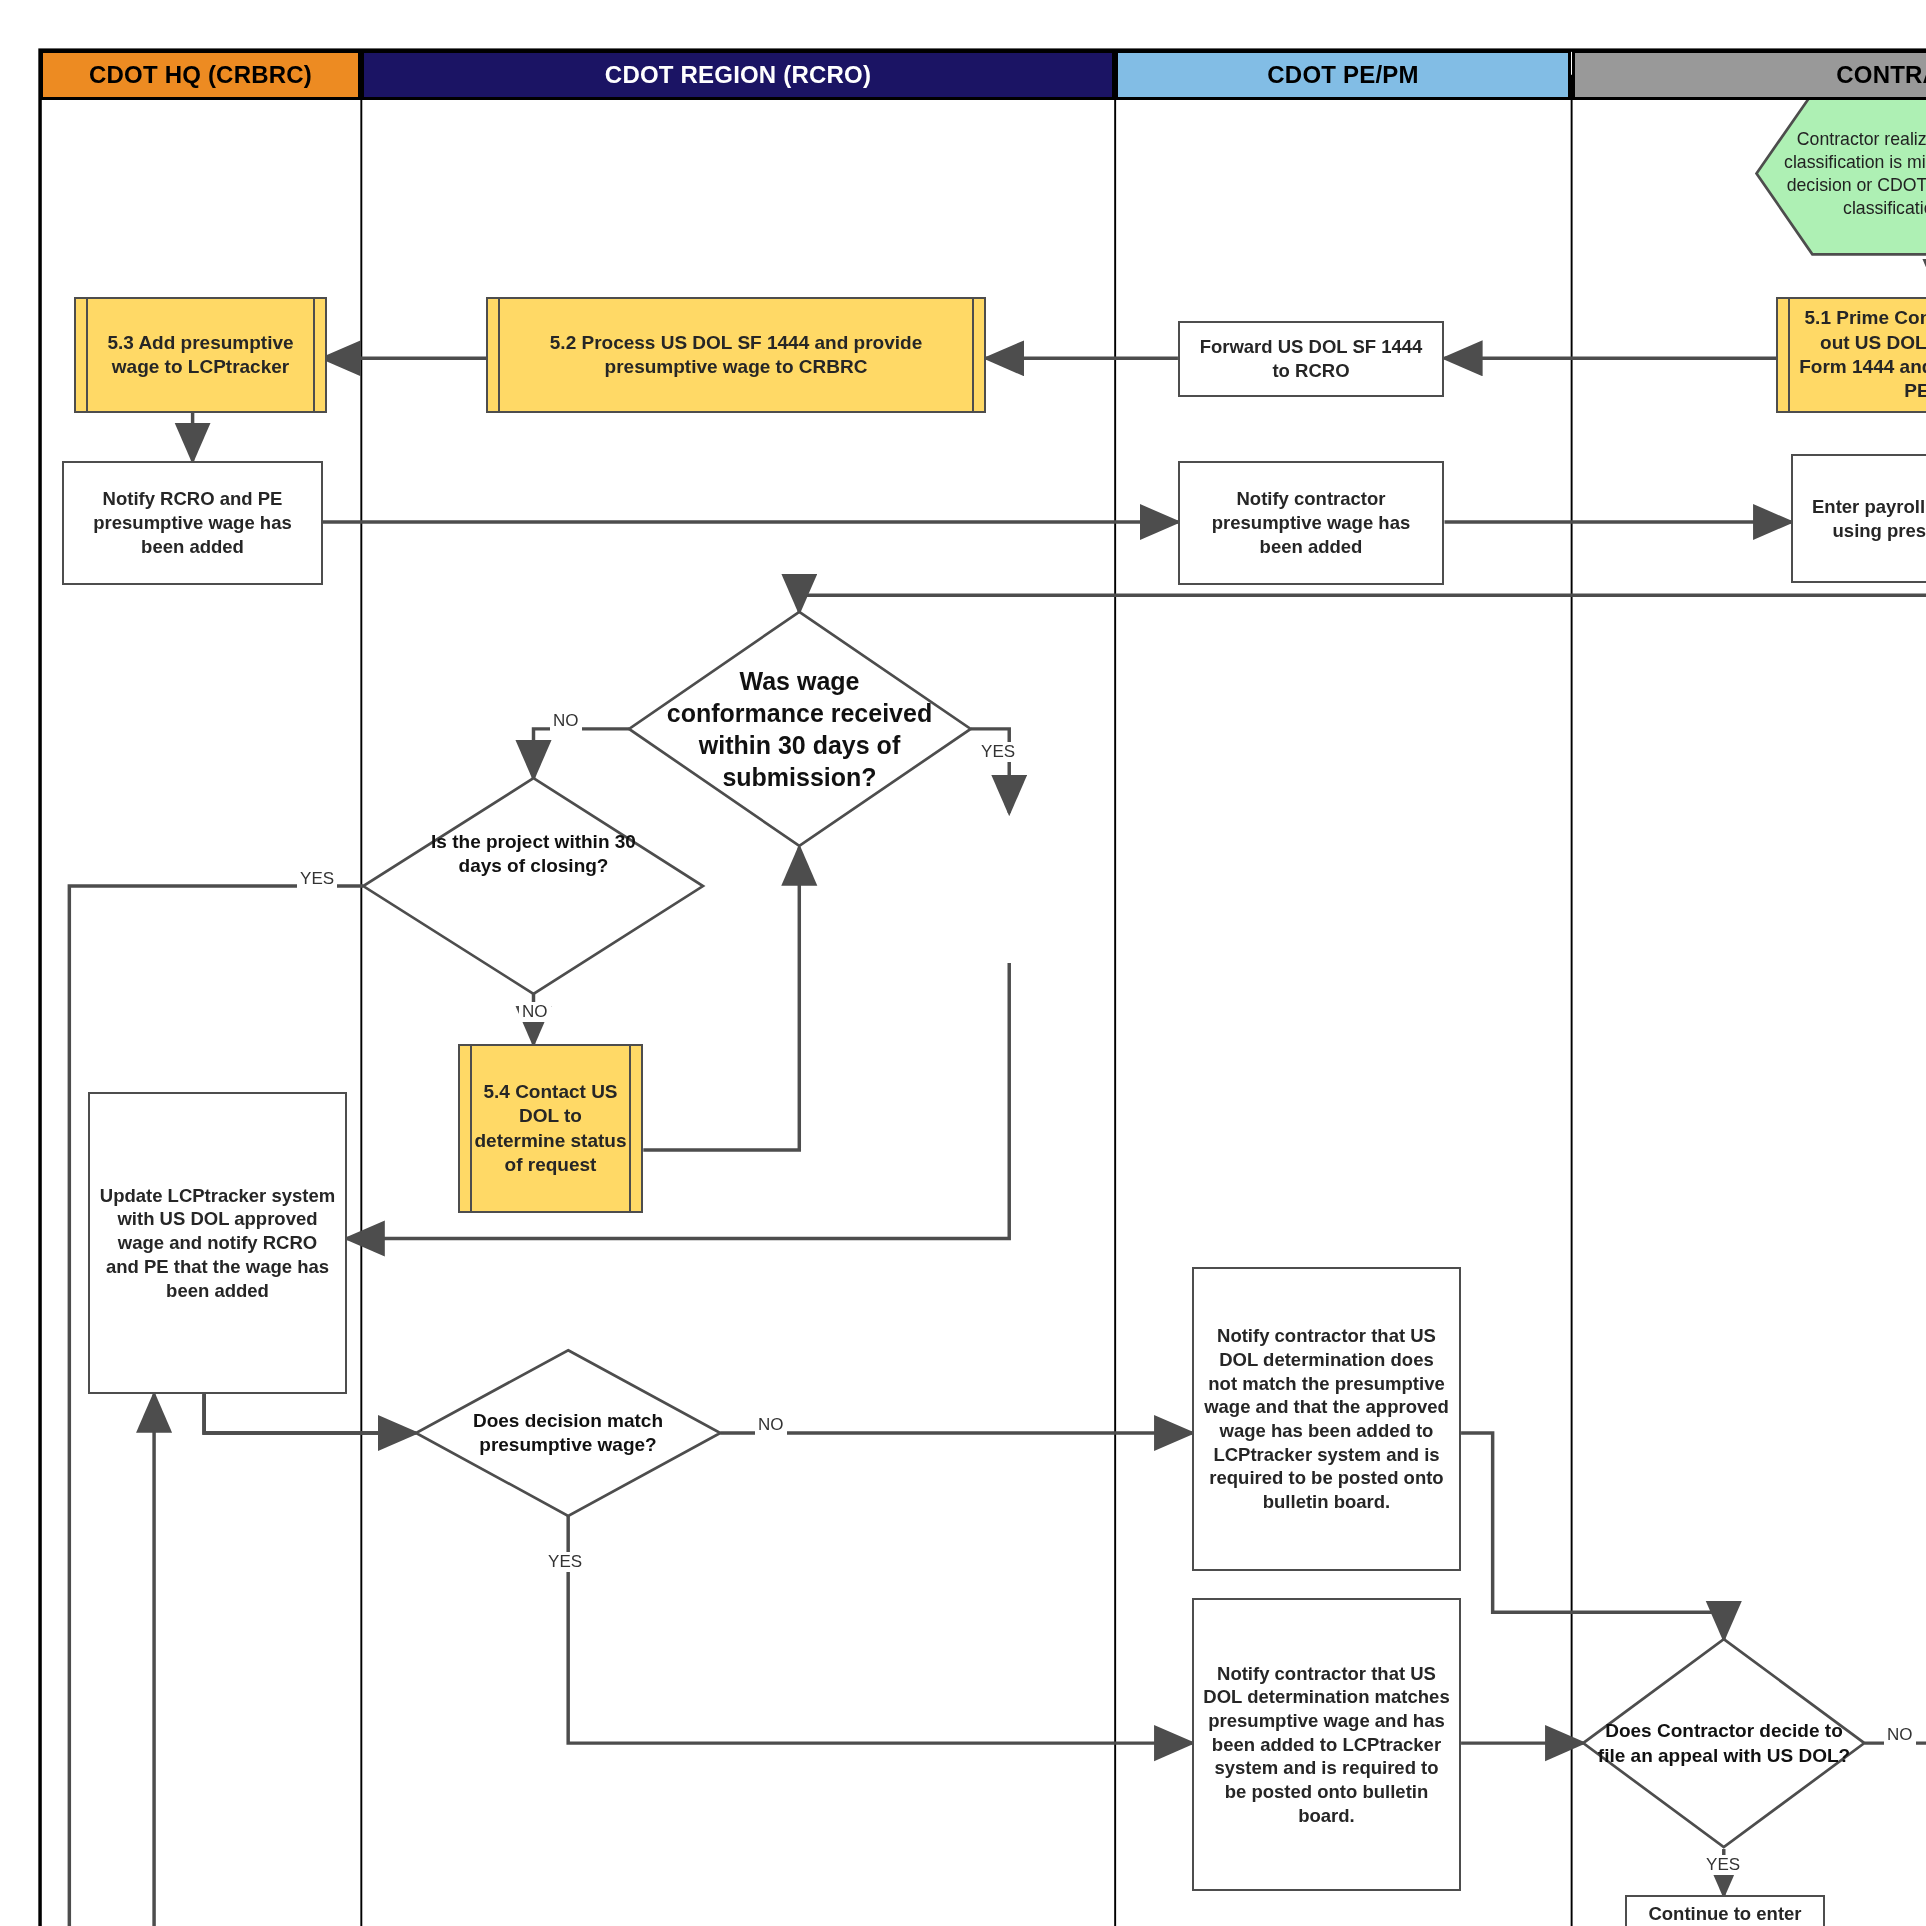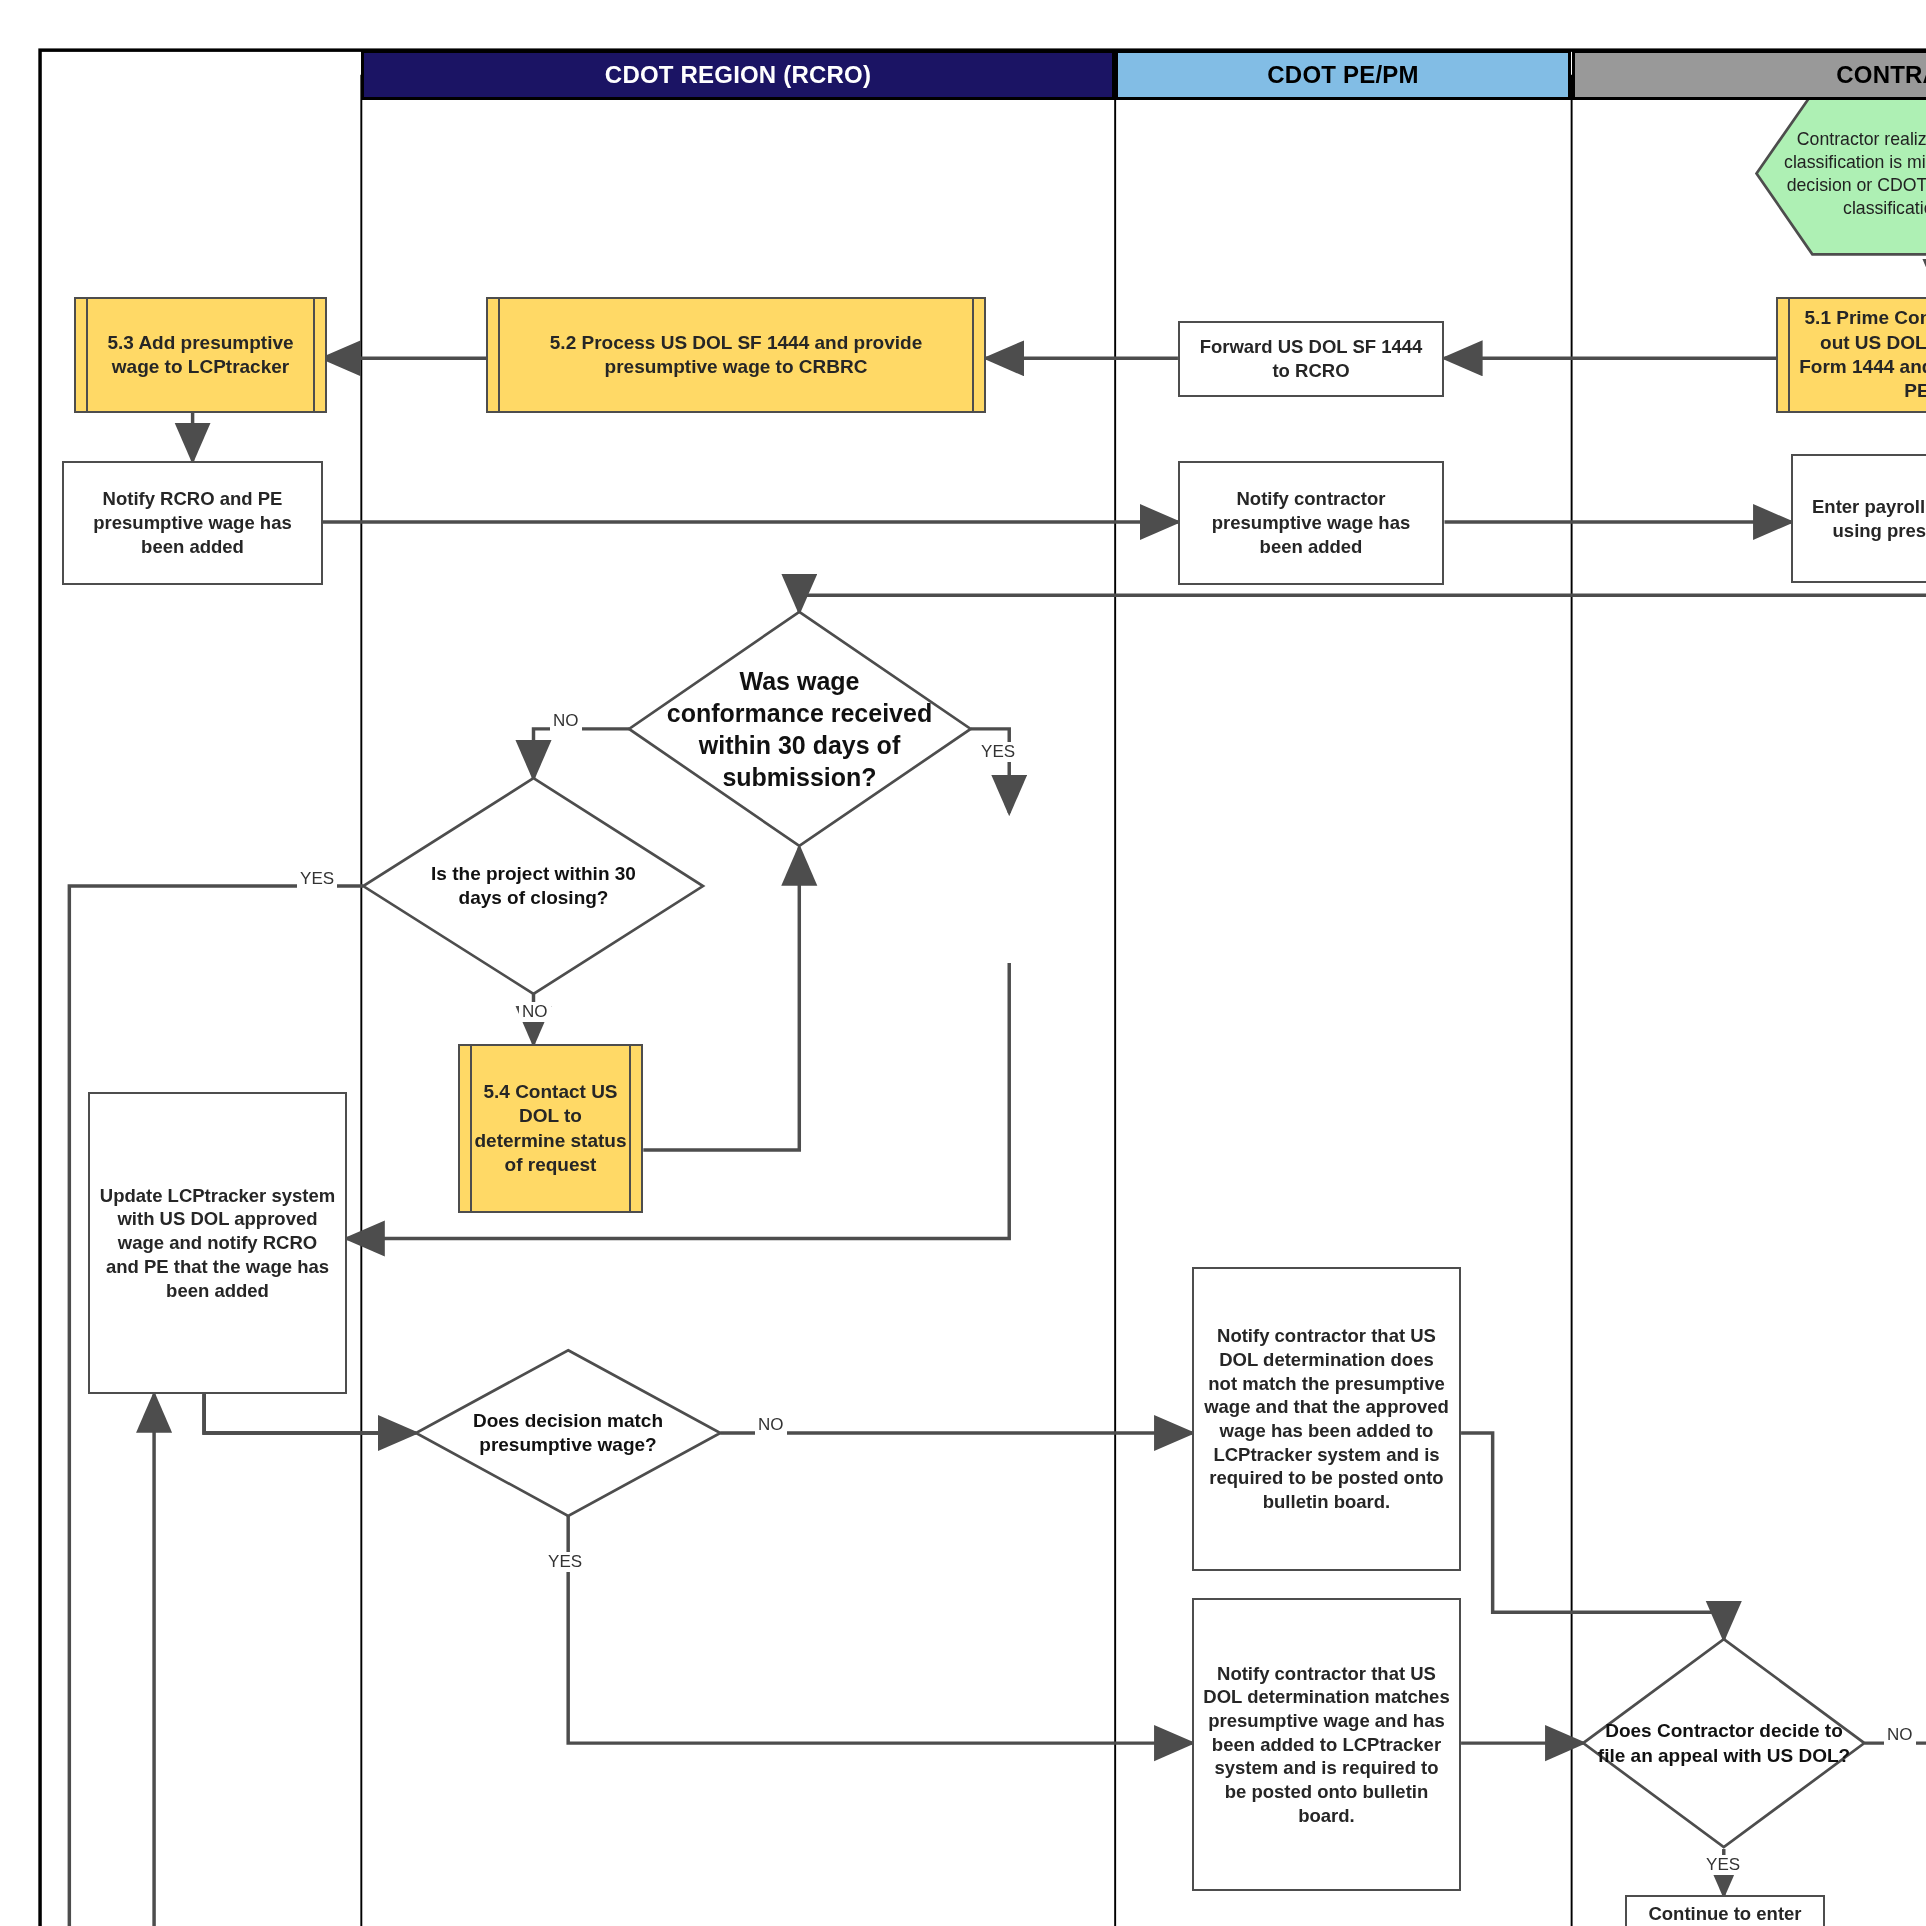--- a/index.html
+++ b/index.html
@@ -126,20 +126,23 @@
 
     <g>
       <path d="M4705,242 L5440,242 Q5480,242 5480,285 L5480,600 Q5480,660 5430,660 L4705,660 L4560,450 Z" fill="#AEF0B4" stroke="#4d4d4d" stroke-width="7"></path>
     </g>
 
     <g>
       <rect x="3380" y="6400" width="325" height="320" rx="150" ry="150" fill="#E01B12" stroke="#4d4d4d" stroke-width="7"></rect>
     </g>
   </svg>
 
+  <div class="lane-hdr" style="left:40px;top:50px;width:321px;height:50px;background:#ED8B22;color:#000;">
+    <span>CDOT HQ (CRBRC)</span>
+  </div>
   <div class="lane-hdr" style="left:1115px;top:50px;width:456px;height:50px;background:#82BDE5;color:#000;">
     <span>CDOT PE/PM</span>
   </div>
   <div class="lane-hdr" style="left:361px;top:50px;width:754px;height:50px;background:#1B1464;color:#fff;">
     <span>CDOT REGION (RCRO)</span>
   </div>
   <div class="lane-hdr" style="left:1572px;top:50px;width:717px;height:50px;background:#999999;color:#000;">
     <span>CONTRACTORS</span>
   </div>
 
@@ -177,21 +180,21 @@
   </div>
 
   <div class="node proc" style="left:1791px;top:454px;width:299px;height:129px;font-size:18.5px;">
     <span class="txt">Enter payroll for individual(s) using presumptive wage</span>
   </div>
 
   <div class="diamond-wrap" style="left:655px;top:632px;width:289px;height:193px;">
     <div class="diamond-txt" style="font-size:25px;padding:0 3.9px;">Was wage conformance received within 30 days of submission?</div>
   </div>
 
-  <div class="diamond-wrap" style="left:414px;top:778px;width:239px;height:216px;">
+  <div class="diamond-wrap" style="left:414px;top:746px;width:239px;height:216px;">
     <div class="diamond-txt" style="font-size:19px;padding:0 2.3px;">Is the project within 30 days of closing?</div>
   </div>
 
 
   <div class="node pdp" style="left:458px;top:1044px;width:185px;height:169px;font-size:19px;">
     <span class="inner l1"></span>
       <span class="inner l2"></span>
     <span class="txt" style="padding:0 11.6px;">5.4 Contact US DOL to determine status of request</span>
   </div>
 

